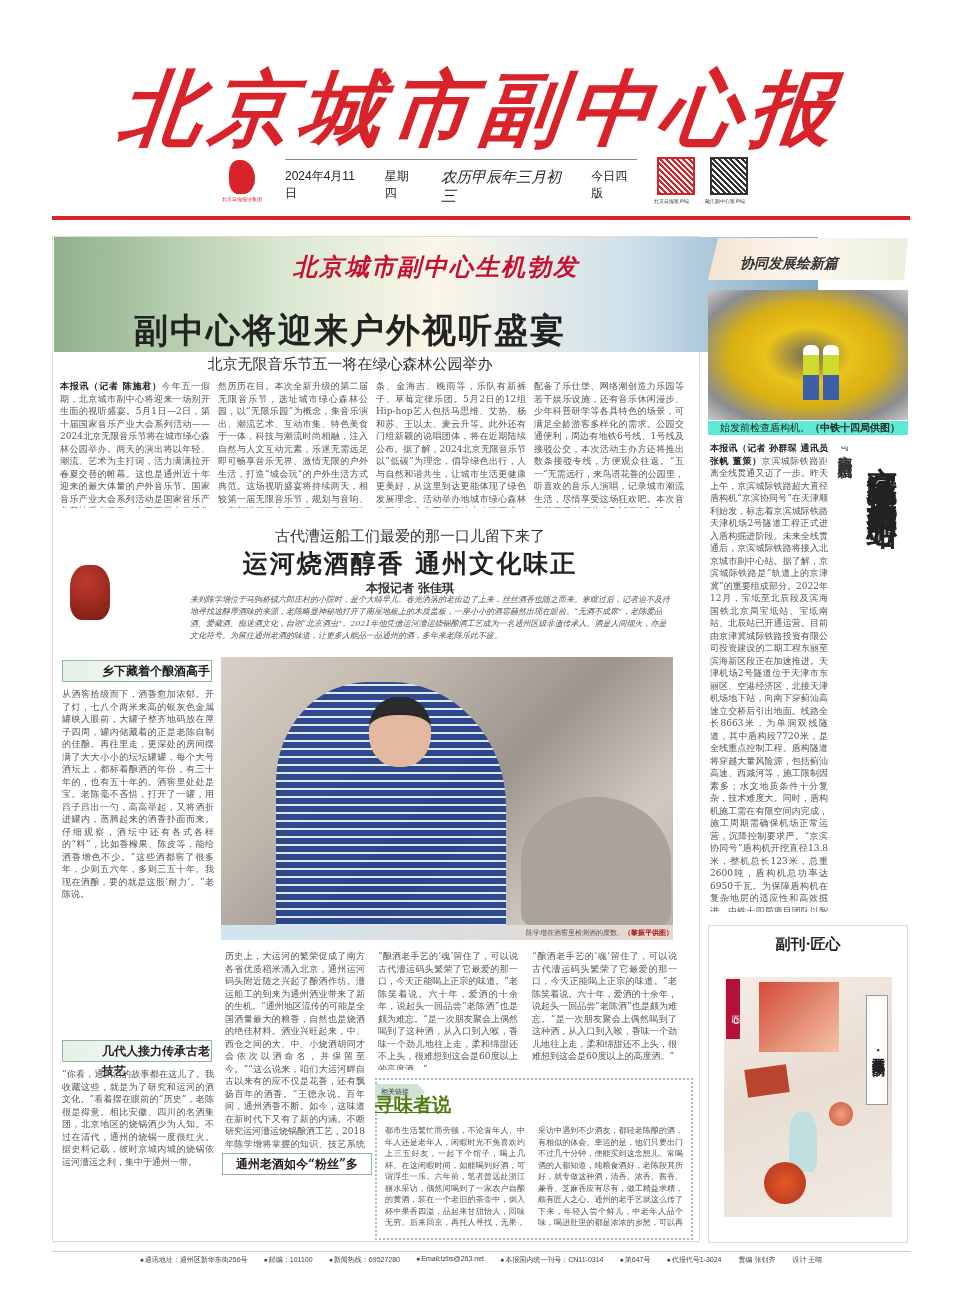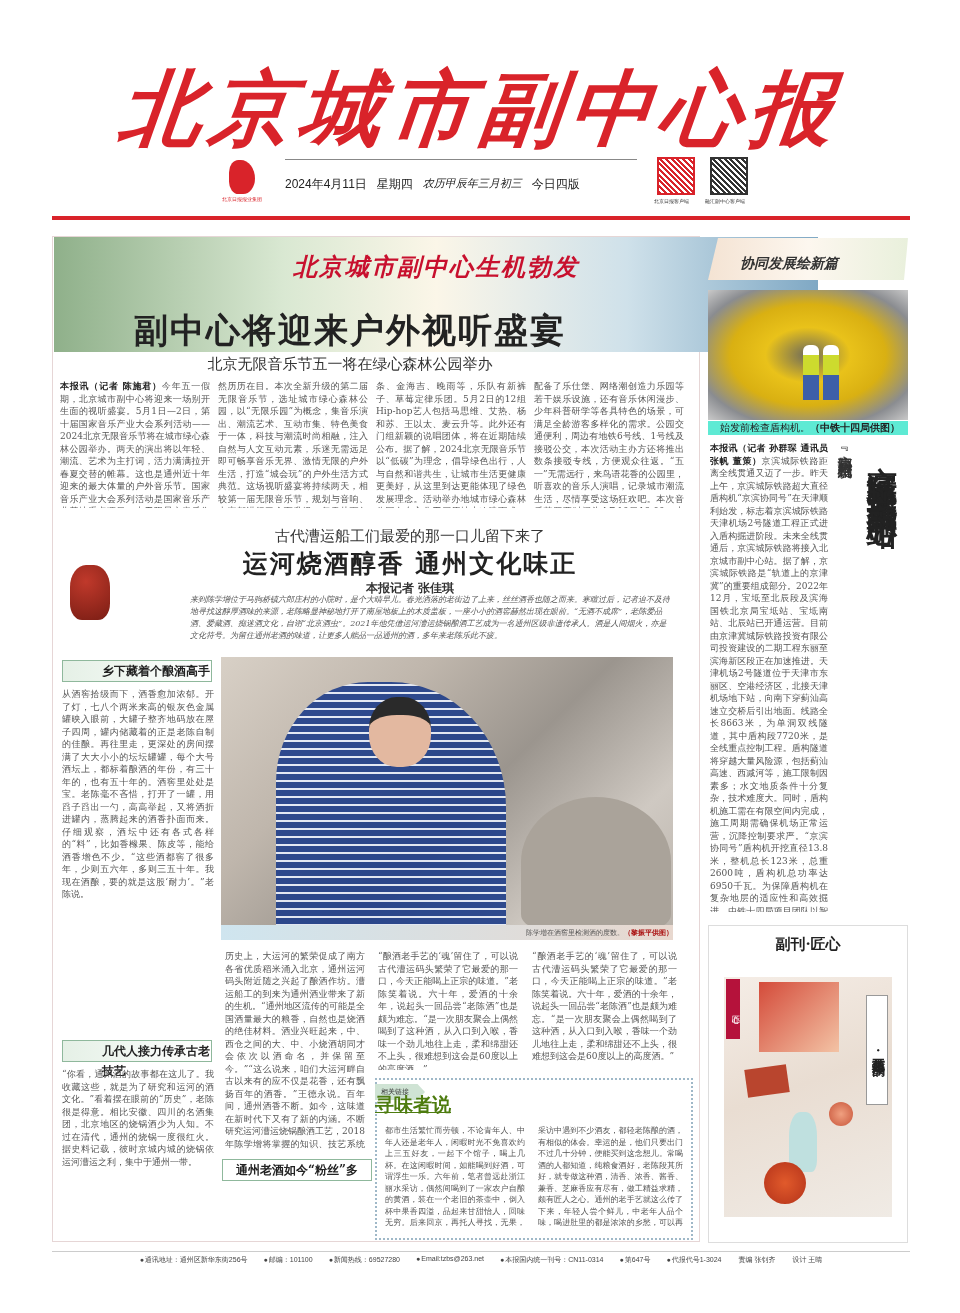--- a/index.html
+++ b/index.html
@@ -2,22 +2,22 @@
 <html><head>
 <meta charset="utf-8">
 <style>
   * { box-sizing: border-box; margin: 0; padding: 0; }
   body { width: 960px; height: 1313px; background: #fff; font-family: "DejaVu Serif", serif; color: #222; position: relative; overflow: hidden; }
   .masthead { position: absolute; left: 0; top: 0; width: 960px; height: 225px; }
   .mast-title { position: absolute; left: 120px; top: 55px; width: 720px; text-align: center; font-family: "DejaVu Serif", serif; font-size: 82px; font-weight: bold; color: #d9232a; letter-spacing: 8px; font-style: italic; transform: skewX(-6deg); }
   .logo { position: absolute; left: 222px; top: 160px; width: 40px; height: 46px; }
   .logo-mark { width: 26px; height: 34px; margin: 0 auto; background: #d9232a; border-radius: 40% 60% 50% 40%; }
   .logo-text { font-family: "DejaVu Sans", sans-serif; font-size: 5px; color: #d9232a; text-align: center; white-space: nowrap; margin-top: 2px; }
-  .dateline { position: absolute; left: 285px; top: 159px; width: 352px; border-top: 1px solid #888; padding-top: 16px; font-family: "Liberation Sans", sans-serif; font-size: 12px; color: #222; display: flex; gap: 10px; }
-  .dateline .lunar { font-family: "DejaVu Serif", serif; font-style: italic; font-size: 11px; }
+  .dateline { position: absolute; left: 285px; top: 159px; width: 352px; border-top: 1px solid #888; padding-top: 8px; font-family: "Liberation Sans", sans-serif; font-size: 12px; color: #222; display: flex; gap: 22px; }
+  .dateline .lunar { font-family: "DejaVu Serif", serif; font-style: italic; font-size: 15px; }
   .qr { position: absolute; top: 157px; width: 38px; height: 38px; background: repeating-linear-gradient(45deg,#333 0 2px,#fff 2px 4px); border: 2px solid #333; }
   .qr.red { border-color: #d9232a; background: repeating-linear-gradient(45deg,#d9232a 0 2px,#fff 2px 4px); }
   .qr-label { position: absolute; top: 198px; font-family: "DejaVu Sans", sans-serif; font-size: 5px; color: #333; white-space: nowrap; }
   .red-rule { position: absolute; left: 52px; top: 216px; width: 858px; height: 4px; background: #d9232a; }
 
   .main-frame { position: absolute; left: 52px; top: 236px; width: 648px; height: 1006px; border: 1px solid #e6d6d6; }
   .banner { position: absolute; left: 54px; top: 237px; width: 764px; height: 115px; background: linear-gradient(90deg,#8fb08a 0%,#d9e8d2 30%,#fbf6e8 50%,#cfe1ea 75%,#7fa8c4 100%); overflow: hidden; }
   .banner-sub { position: absolute; left: 0; width: 100%; top: 14px; text-align: center; font-size: 24px; color: #c8102e; font-style: italic; font-weight: bold; letter-spacing: 2px; }
   .headline { position: absolute; left: 0; top: 308px; width: 700px; text-align: center; font-family: "DejaVu Serif", serif; font-weight: bold; font-size: 34px; color: #222; letter-spacing: 2px; }
   .subhead { position: absolute; left: 0; top: 355px; width: 700px; text-align: center; font-family: "DejaVu Sans", sans-serif; font-size: 15px; color: #333; }
@@ -29,21 +29,21 @@
   .byline2 { position: absolute; left: 130px; top: 580px; width: 560px; text-align: center; font-family: "DejaVu Sans", sans-serif; font-size: 12px; color: #333; font-weight: bold; }
   .lead2 { position: absolute; left: 190px; top: 594px; width: 480px; font-size: 8px; line-height: 12px; color: #555; font-style: italic; }
   .jar { position: absolute; left: 70px; top: 565px; width: 40px; height: 55px; background: radial-gradient(circle at 40% 30%,#c0392b,#7a1d14); border-radius: 40% 40% 30% 30%; }
   .section-head { position: absolute; left: 62px; width: 150px; height: 22px; border: 1px solid #8fb89c; background: linear-gradient(90deg,#e5f0e6,#fff); font-size: 12px; font-weight: bold; color: #222; padding-left: 39px; line-height: 20px; }
   .photo { position: absolute; left: 221px; top: 657px; width: 452px; height: 268px; background: linear-gradient(135deg,#d8d0c6 0%,#bfb6ac 30%,#9b958e 55%,#cfc9c2 80%,#bbb4ac 100%); overflow: hidden; }
   .photo .man { position: absolute; left: 55px; top: 25px; width: 230px; height: 250px; background: repeating-linear-gradient(0deg,#1f3e8a 0 6px,#e8eefb 6px 8px),#1f3e8a; border-radius: 40% 50% 0 0; opacity: .9; }
   .photo .head { position: absolute; left: 148px; top: 40px; width: 62px; height: 70px; background: #e3b8a0; border-radius: 45%; border-top: 18px solid #2a2a2a; }
   .photo .jar2 { position: absolute; left: 300px; top: 140px; width: 150px; height: 130px; background: #aaa39a; border-radius: 50% 50% 10% 10%; }
   .caption { position: absolute; left: 221px; top: 925px; width: 452px; height: 15px; background: linear-gradient(90deg,#cfe5ef,#e8d8cf); font-size: 7px; text-align: right; line-height: 15px; color: #555; }
   .caption span { color: #a11; font-weight: bold; }
-  .section-head3 { position: absolute; left: 222px; top: 1153px; width: 150px; height: 22px; border: 1px solid #8fb89c; font-size: 12px; font-weight: bold; color: #222; text-align: center; line-height: 20px; background: #fff; margin-top: 6px; }
+  .section-head3 { position: absolute; left: 222px; top: 1153px; width: 150px; height: 22px; border: 1px solid #8fb89c; font-size: 12px; font-weight: bold; color: #222; text-align: center; line-height: 20px; background: #fff; }
   .sidebar-box { position: absolute; left: 375px; top: 1078px; width: 318px; height: 162px; border: 2px dotted #9fb8c8; }
   .box-tag { position: absolute; left: 375px; top: 1084px; width: 50px; height: 16px; background: #cfe3d4; font-family: "DejaVu Sans", sans-serif; font-size: 7px; line-height: 16px; padding-left: 6px; color: #333; clip-path: polygon(0 0,85% 0,100% 50%,85% 100%,0 100%); }
   .box-title { position: absolute; left: 375px; top: 1092px; width: 318px; text-align: left; font-size: 19px; font-weight: bold; color: #4d7c0f; text-decoration: underline; }
 
   .right-banner { position: absolute; left: 708px; top: 238px; width: 200px; height: 42px; background: linear-gradient(90deg,#f4e3d3,#fdf7ef,#e9f0dc); clip-path: polygon(5% 0,100% 0,98% 100%,0 100%); }
   .right-banner-text { position: absolute; left: 740px; top: 255px; font-size: 14px; font-style: italic; color: #333; font-weight: bold; }
   .tbm-photo { position: absolute; left: 708px; top: 290px; width: 200px; height: 130px; background: radial-gradient(ellipse at center,#6d6a5c 0%,#e9c21a 30%,#d9b012 55%,#8a8c90 80%,#c9c9c9 100%); }
   .tbm-photo .worker { position: absolute; top: 55px; width: 16px; height: 55px; background: linear-gradient(#fff 0 10px,#cddb2e 10px 30px,#3d5fa8 30px); border-radius: 6px 6px 0 0; }
   .tbm-caption { position: absolute; left: 708px; top: 421px; width: 200px; height: 14px; background: #5eead4; font-size: 10px; text-align: right; padding-right: 8px; line-height: 14px; color: #444; }
   .tbm-caption span { font-weight: bold; color: #222; }

